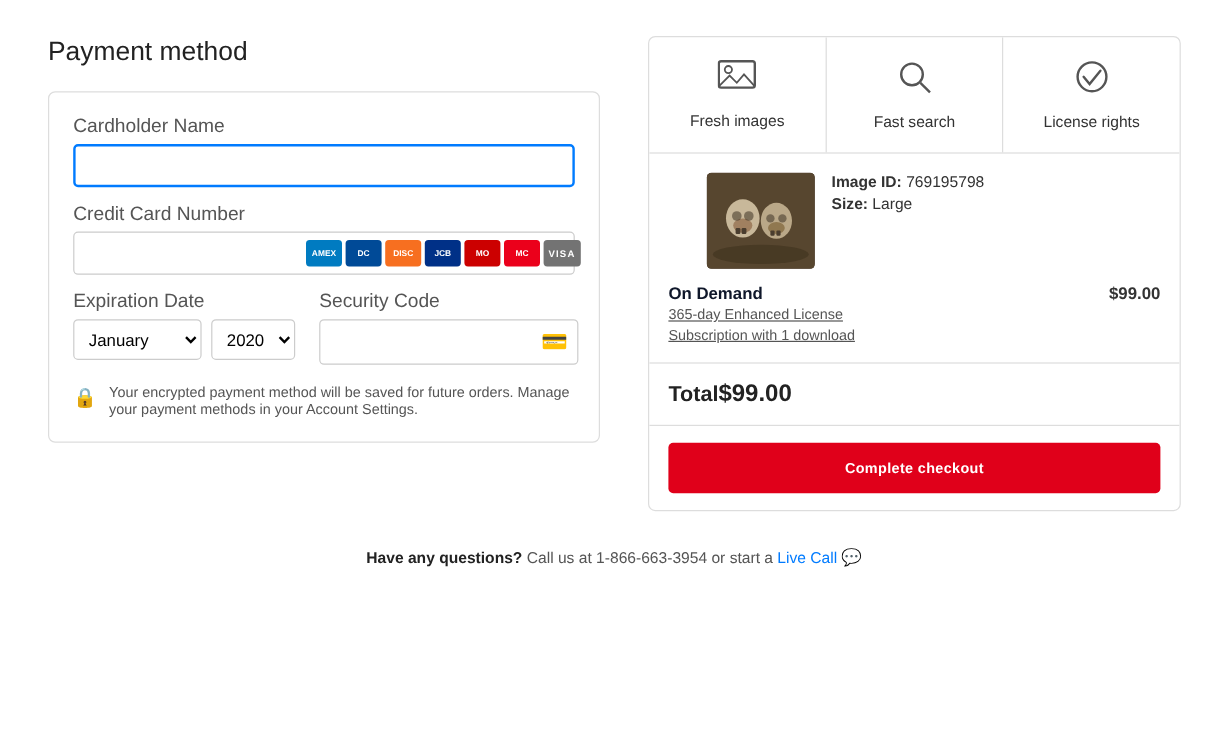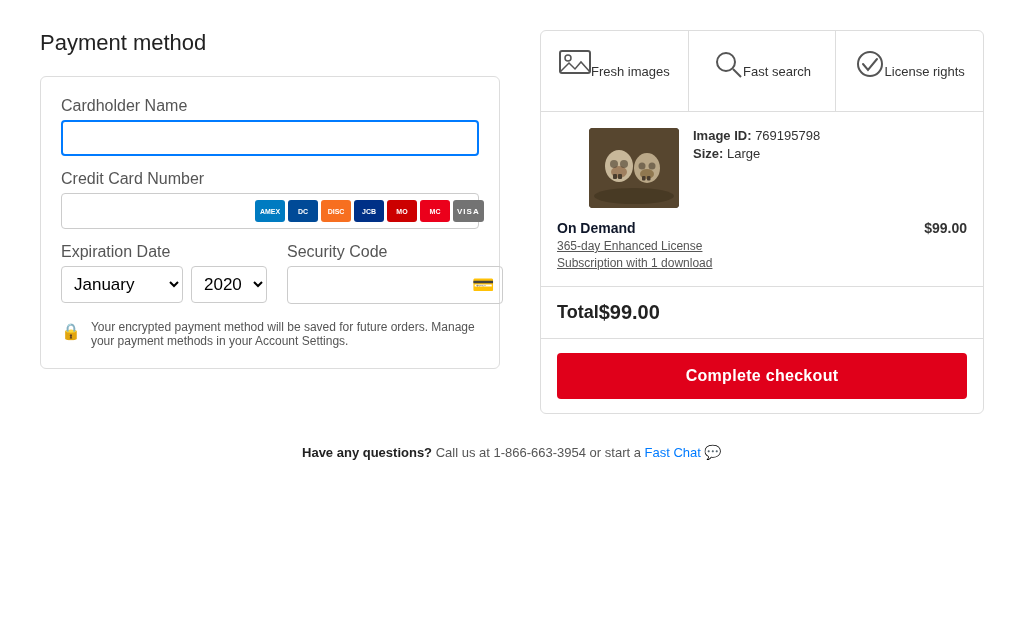--- a/index.html
+++ b/index.html
@@ -100,21 +100,21 @@
       flex: 1;
     }
     .select-row {
       display: flex;
       gap: 8px;
     }
     select {
       border: 1px solid #ccc;
       border-radius: 4px;
       padding: 7px 8px;
-      font-size: 17px;
+      font-size: 14px;
       background: #fff;
       cursor: pointer;
     }
     .month-select { flex: 1.5; }
     .year-select { flex: 1; }
     .security-input-wrap {
       display: flex;
       align-items: center;
       border: 1px solid #ccc;
       border-radius: 4px;
@@ -152,21 +152,21 @@
       overflow: hidden;
       margin-bottom: 0;
     }
     .features-row {
       display: flex;
       border-bottom: 1px solid #ddd;
     }
     .feature-item {
       flex: 1;
       display: flex;
-      flex-direction: row;
+      flex-direction: column;
       align-items: center;
       justify-content: center;
       padding: 18px 10px;
       border-right: 1px solid #ddd;
       text-align: center;
     }
     .feature-item:last-child { border-right: none; }
     .feature-icon {
       font-size: 24px;
       color: #555;
@@ -252,21 +252,21 @@
     }
     .checkout-btn {
       display: block;
       width: calc(100% - 32px);
       margin: 14px 16px;
       background: #e0001a;
       color: #fff;
       border: none;
       border-radius: 4px;
       padding: 14px;
-      font-size: 16px;
+      font-size: 12px;
       font-weight: bold;
       cursor: pointer;
       text-align: center;
       letter-spacing: 0.3px;
     }
     .footer-bar {
       text-align: center;
       margin-top: 30px;
       font-size: 13px;
       color: #555;
@@ -438,15 +438,15 @@
 
       <button class="checkout-btn">Complete checkout</button>
 
     </div>
   </div>
 </div>
 
 <div class="footer-bar">
   <strong>Have any questions?</strong>
   <span> </span><span>Call us at 1-866-663-3954 or start a</span>
-  <a class="live-chat-link">Fast Chat</a>
+  <a class="live-chat-link">Live Call</a>
   <span class="chat-icon"> 💬</span>
 </div>
 
 </body></html>

